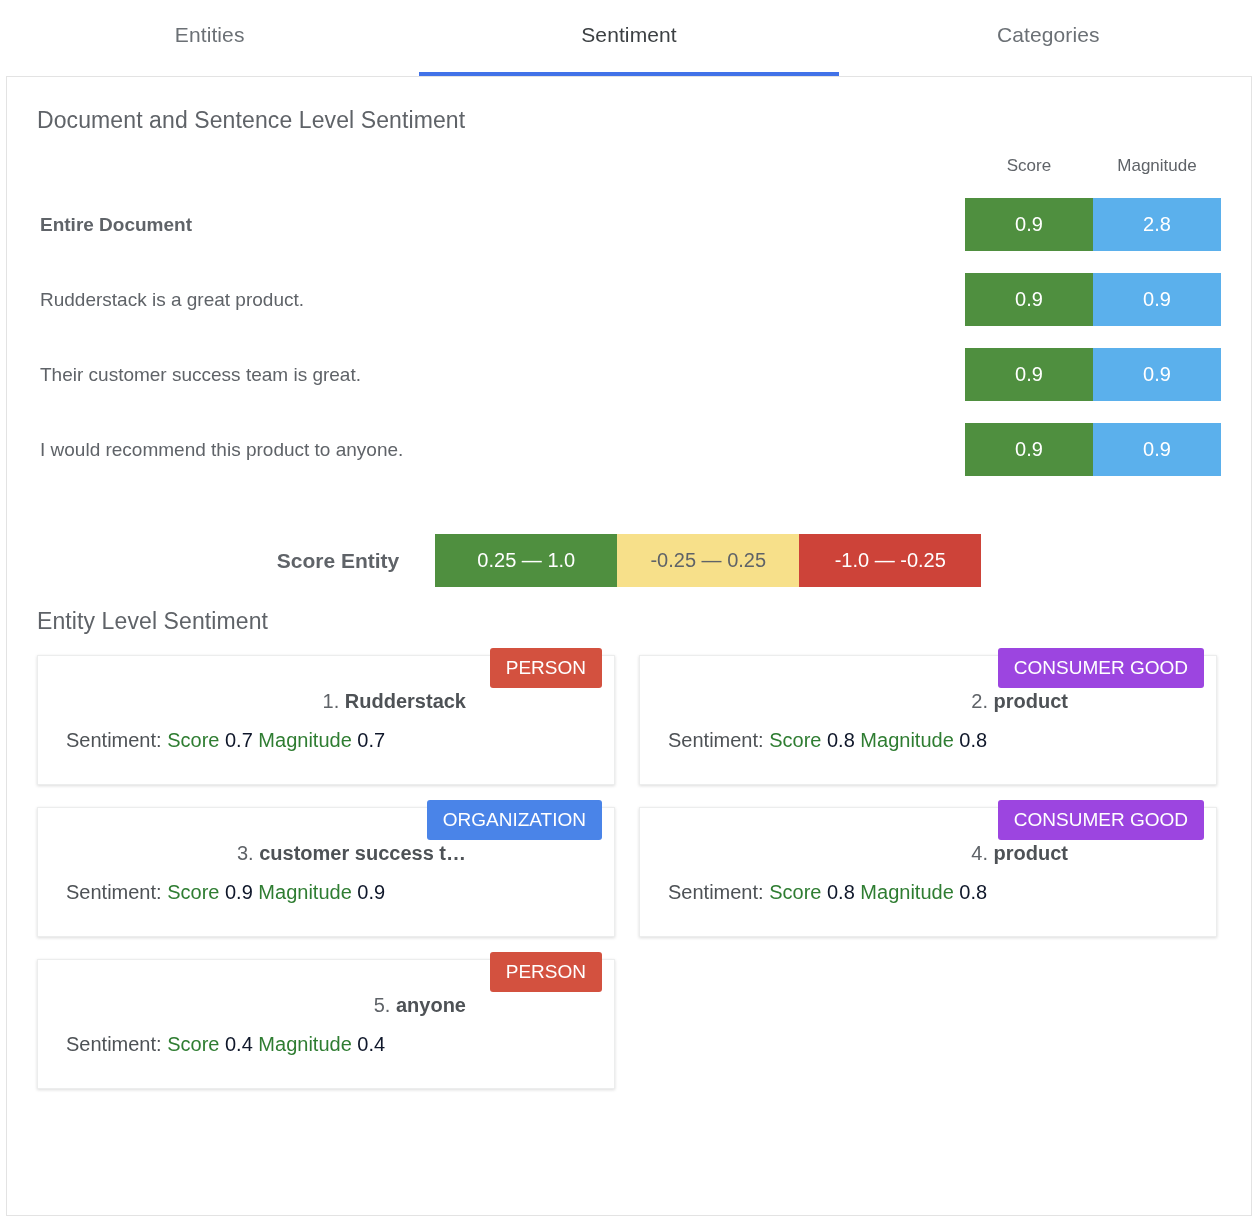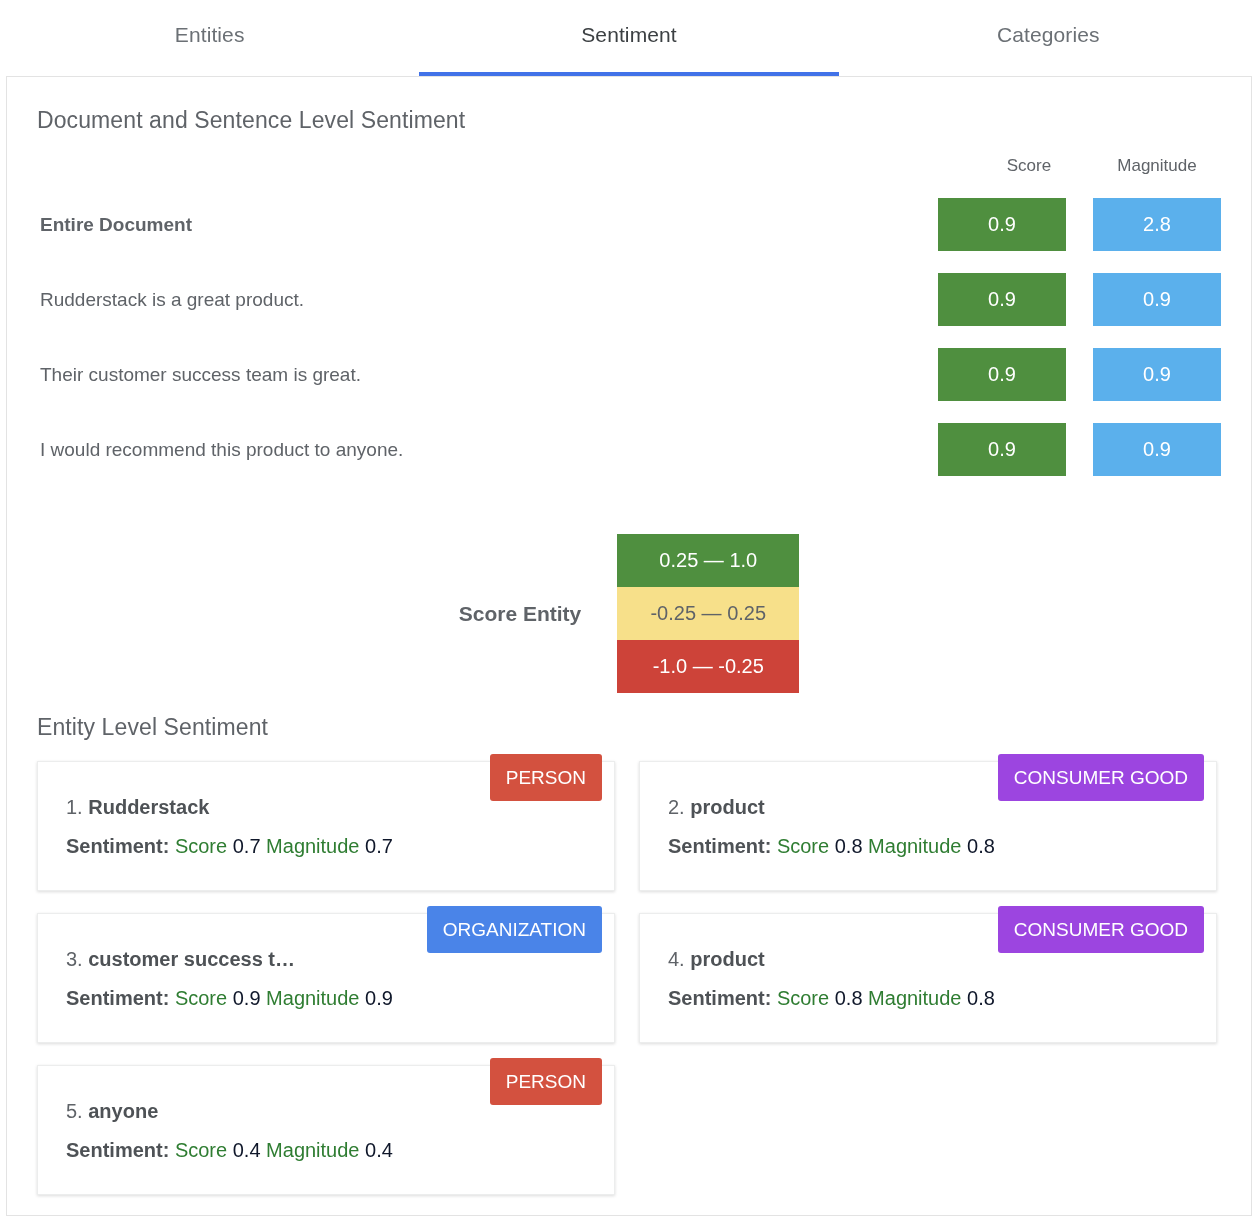--- a/index.html
+++ b/index.html
@@ -88,36 +88,36 @@
   .chip {
     width: 128px;
     height: 53px;
     display: flex;
     align-items: center;
     justify-content: center;
     color: #ffffff;
     font-size: 20px;
   }
   .chip.score { background: #4f8f3f; }
-  .chip.mag { background: #5bb0ec; margin-left: 27px; }
+  .chip.mag { background: #5bb0ec; }
 
   
   .legend-wrap {
     margin-top: 58px;
     display: flex;
     align-items: center;
     justify-content: center;
     gap: 36px;
   }
   .legend-label {
     font-size: 21px;
     font-weight: bold;
     color: #5f6368;
   }
-  .legend-bars { display: flex; flex-direction: column; }
+  .legend-bars { display: flex; }
   .legend-seg {
     height: 53px;
     display: flex;
     align-items: center;
     justify-content: center;
     font-size: 20px;
     color: #ffffff;
     padding: 0 14px;
     min-width: 182px;
   }
@@ -148,36 +148,37 @@
     position: relative;
     padding: 34px 26px 0 28px;
   }
   .card-name {
     font-size: 20px;
     color: #5f6368;
     white-space: nowrap;
     overflow: hidden;
     text-overflow: ellipsis;
     max-width: 400px;
+    text-align: right;
   }
   .card-name b { color: #4e5256; }
   .card-sent {
     margin-top: 16px;
     font-size: 20px;
     color: #5f6368;
     white-space: nowrap;
   }
-  .card-sent .lbl { font-weight: bold; color: #4e5256; }
+  .card-sent .lbl { font-weight: normal; color: #4e5256; }
   .card-sent .k { color: #2f7d32; }
   .card-sent .v { color: #0f172a; }
   .badge {
     position: absolute;
     top: -8px;
     right: 12px;
-    height: 47px;
+    height: 40px;
     display: flex;
     align-items: center;
     justify-content: center;
     padding: 0 16px;
     color: #ffffff;
     font-size: 19px;
     border-radius: 3px;
     white-space: nowrap;
   }
   .badge.PERSON { background: #d3513f; }

